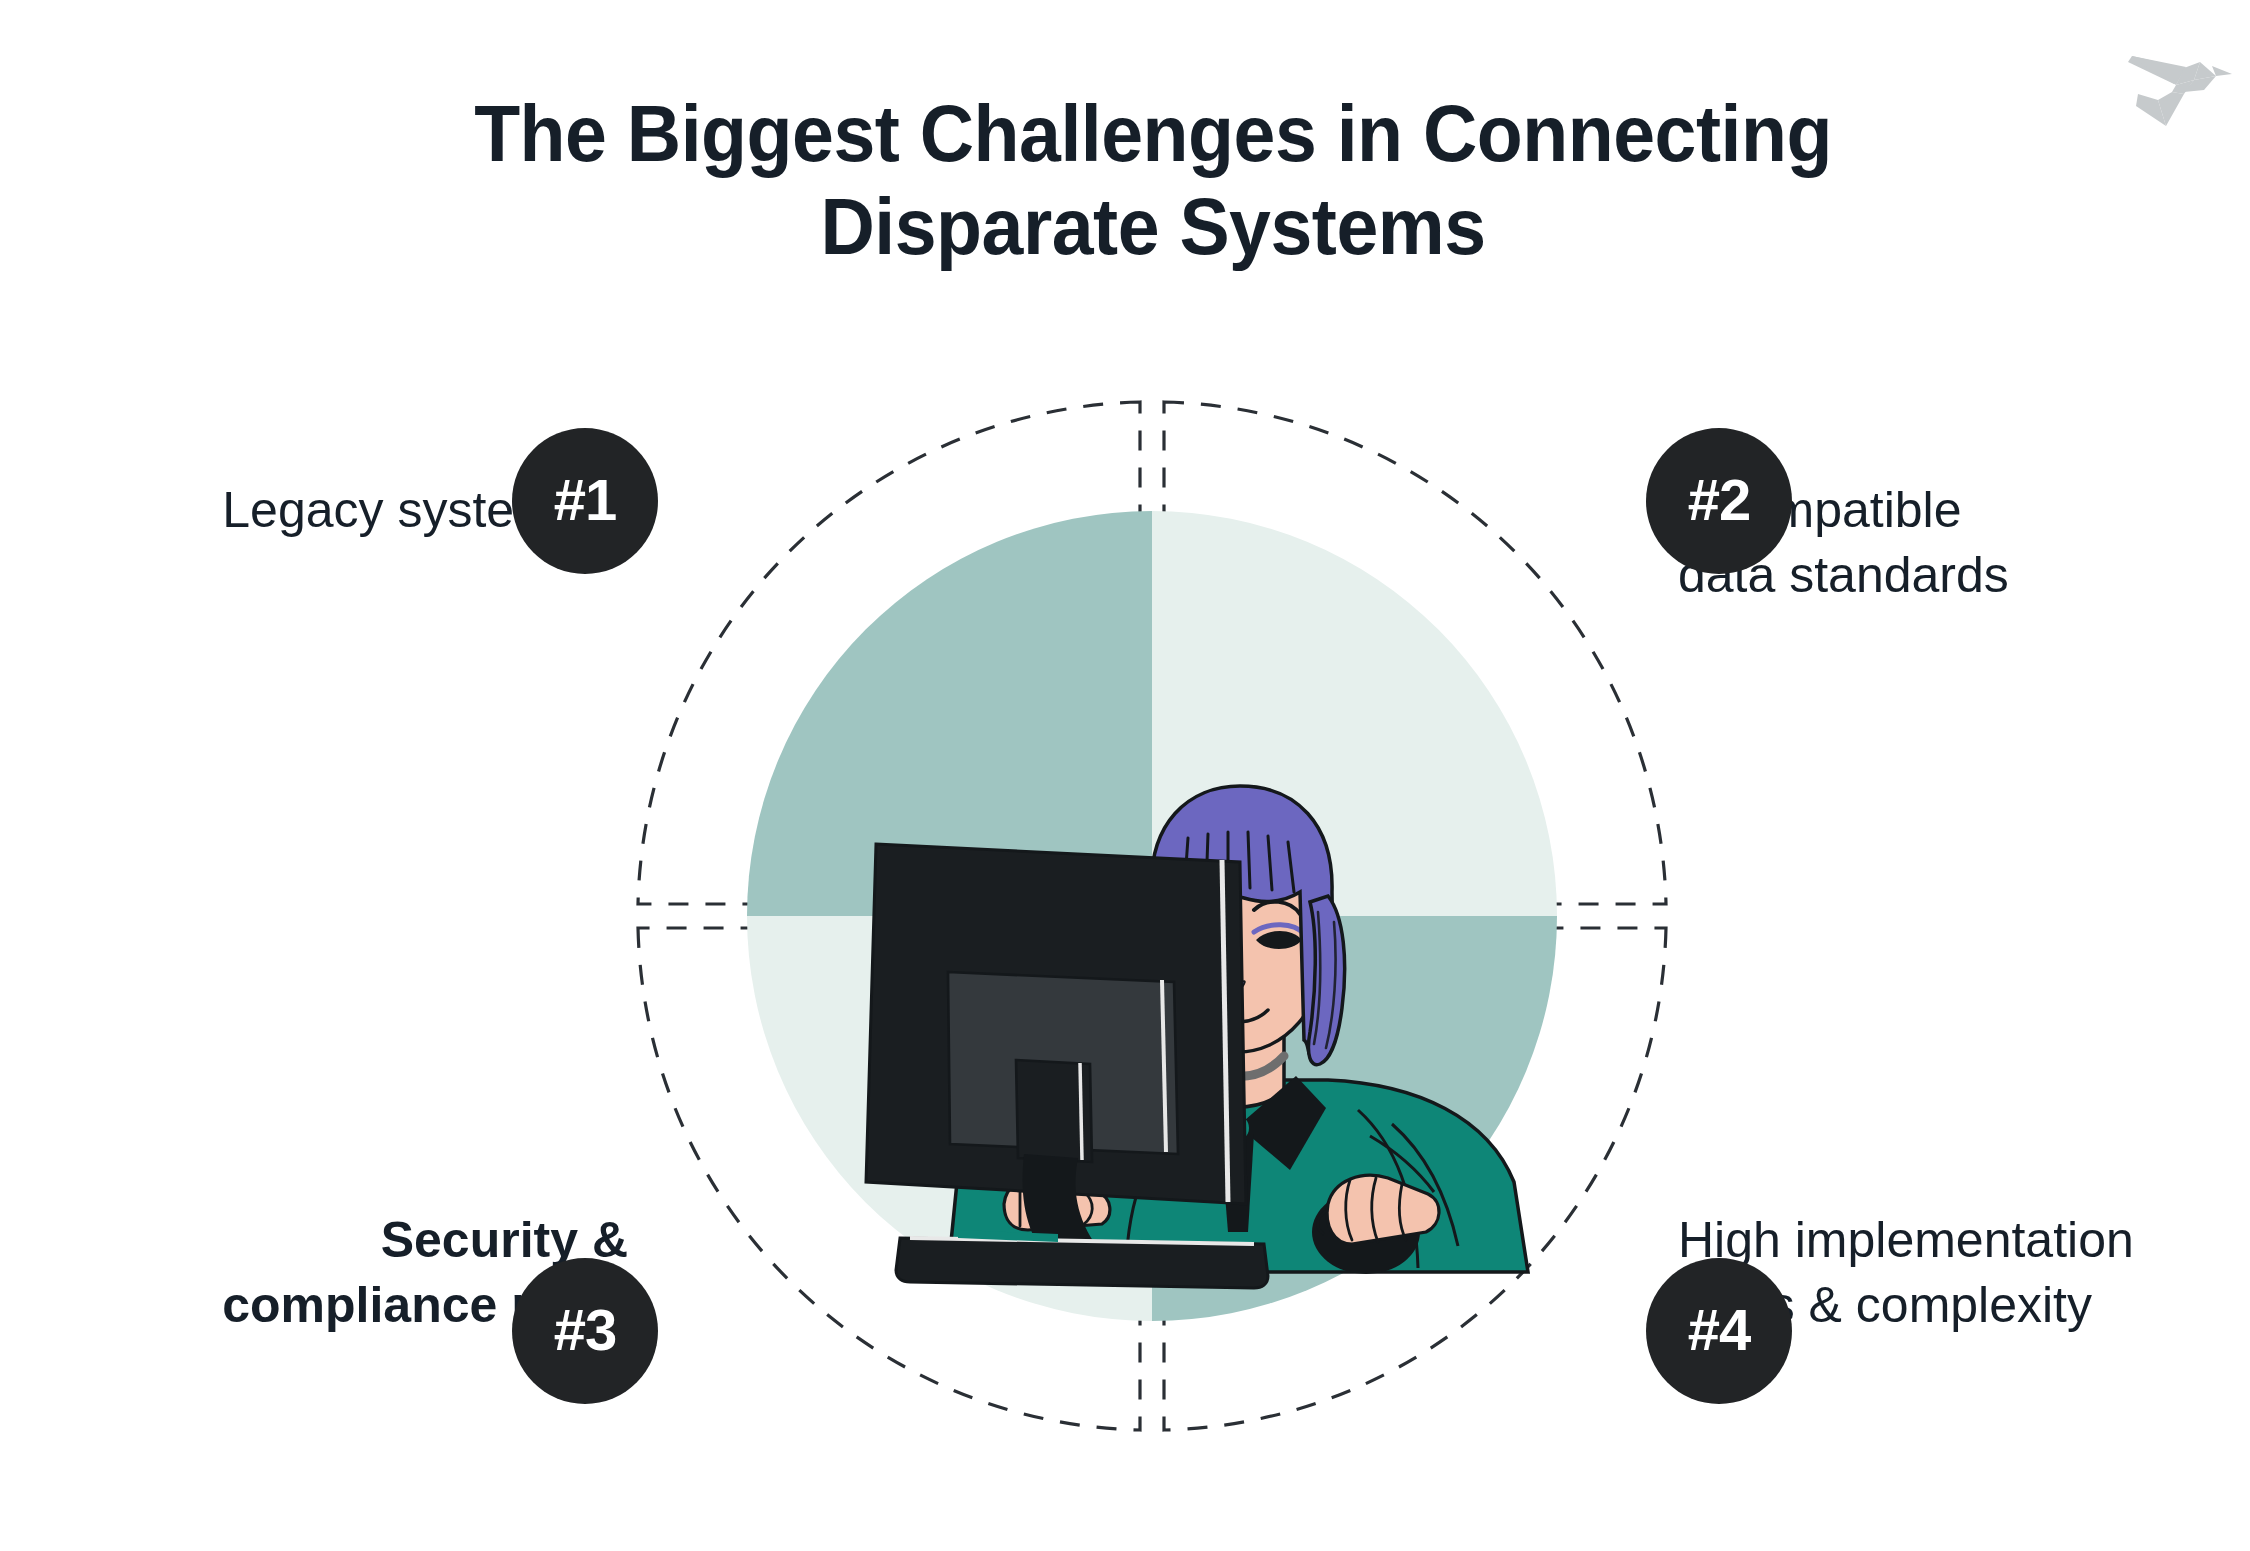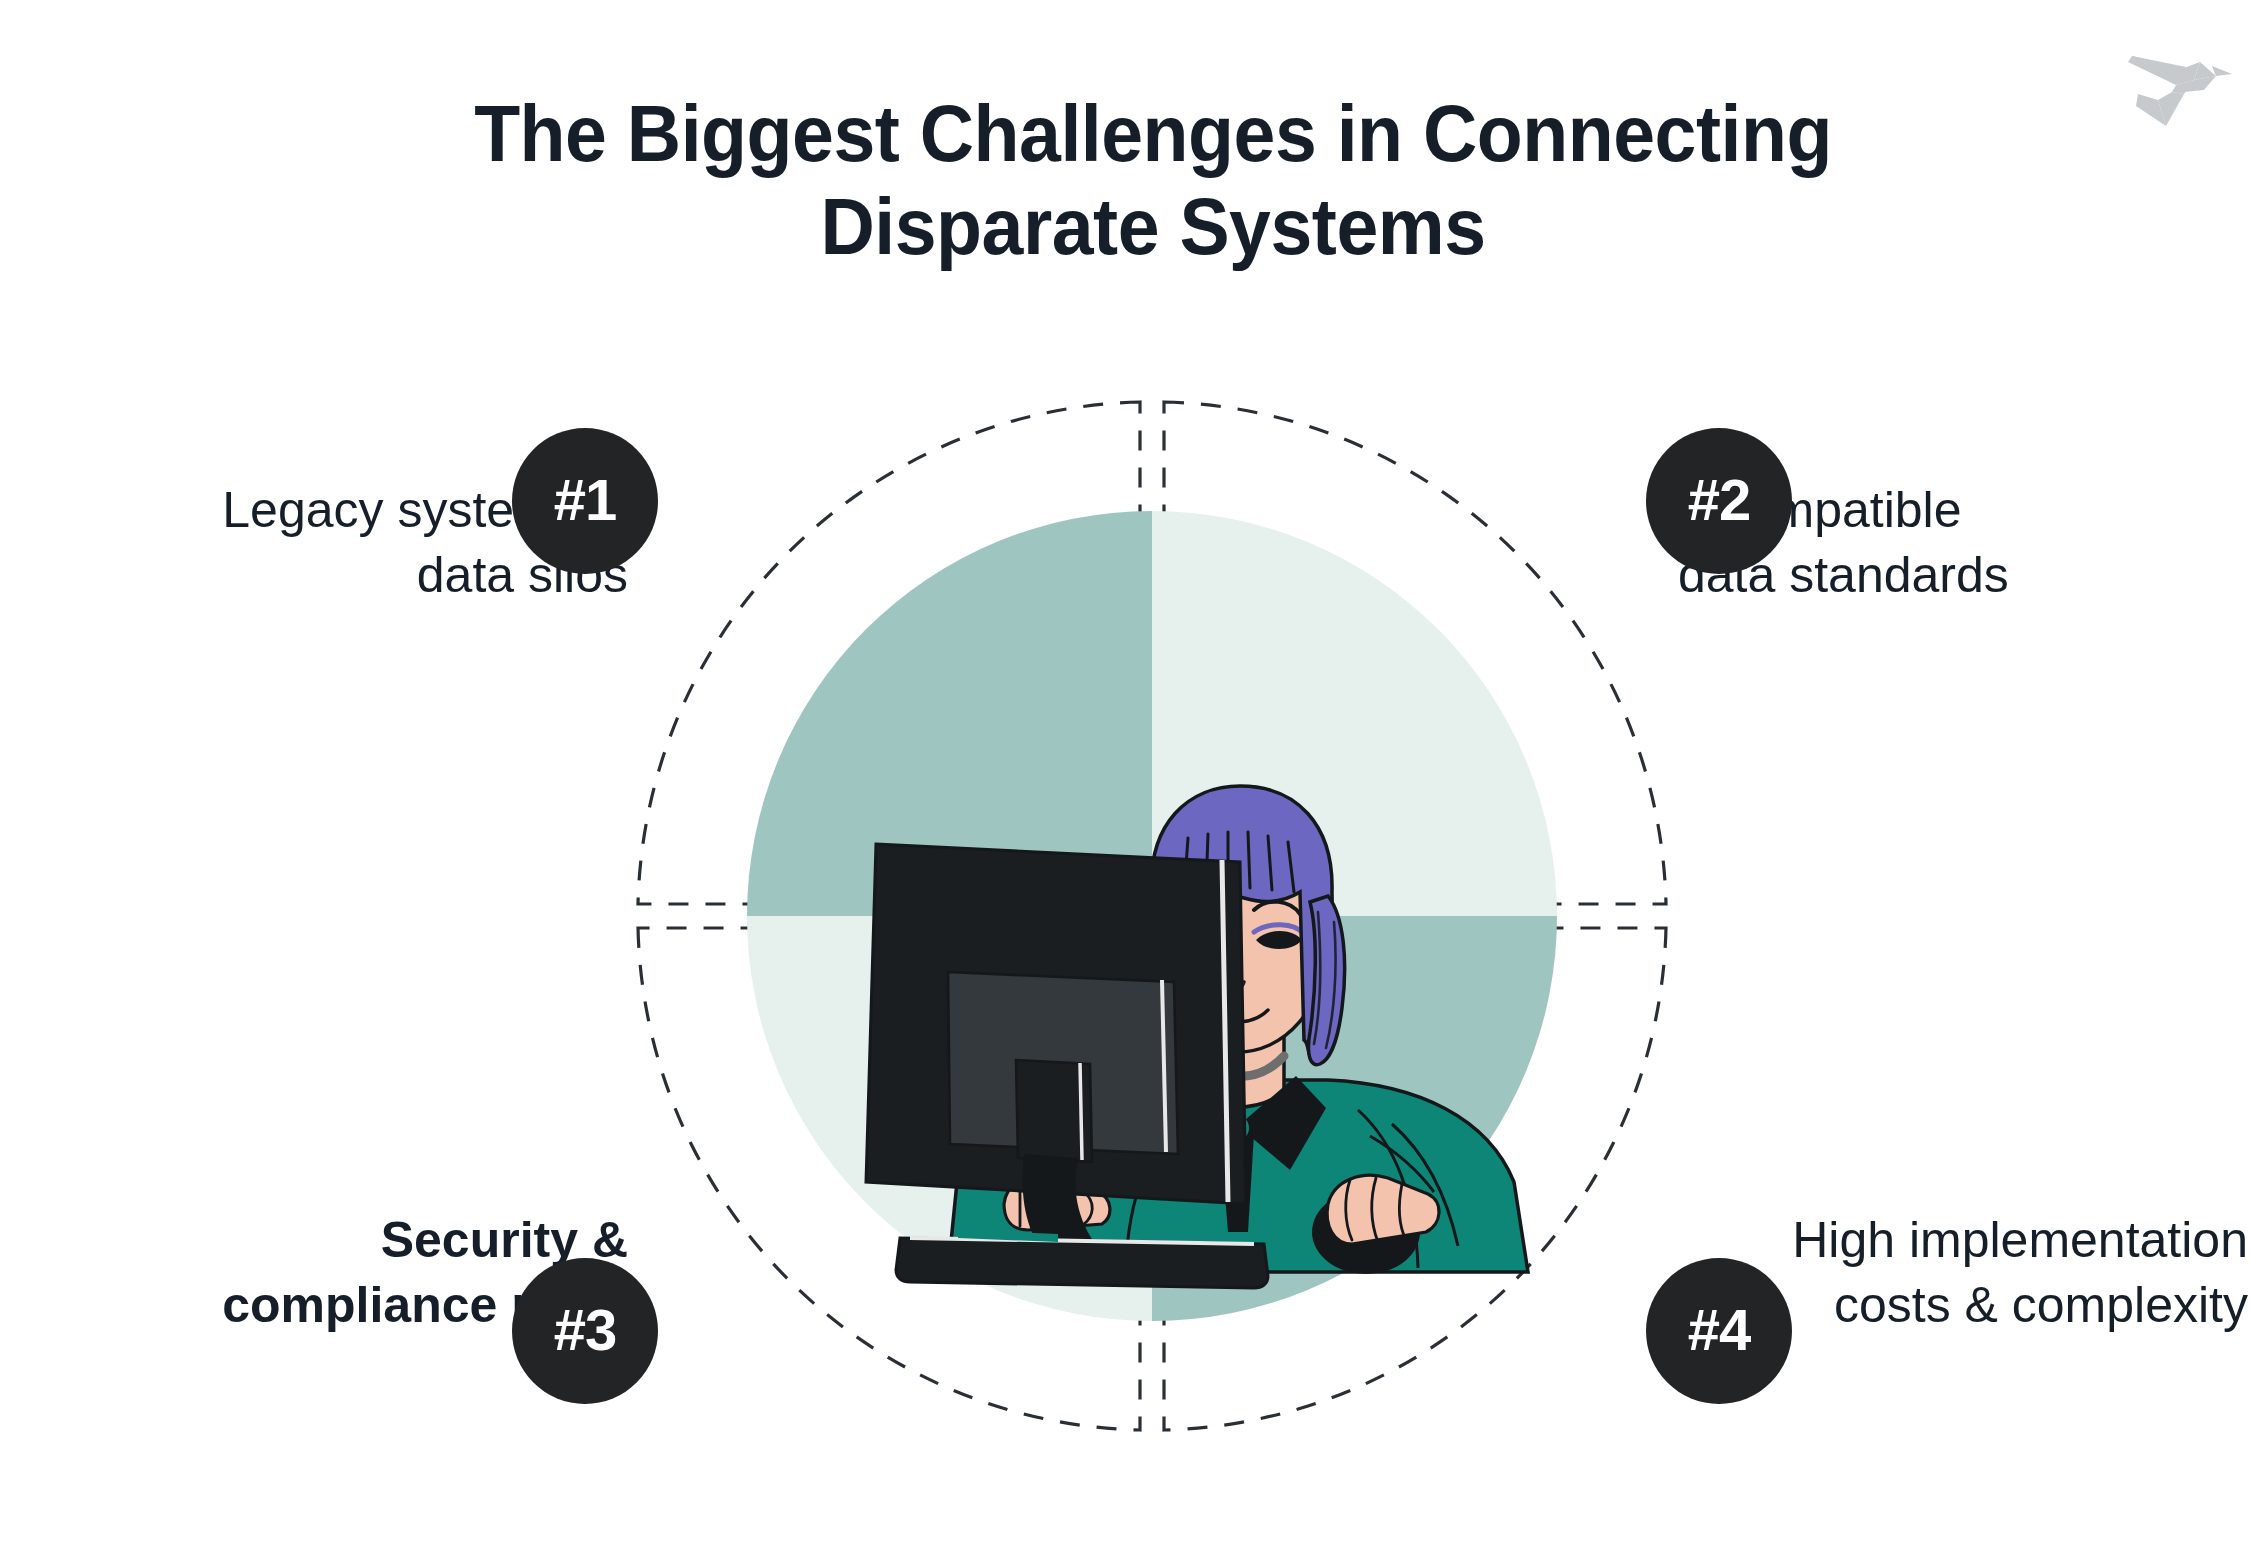--- a/index.html
+++ b/index.html
@@ -99,21 +99,21 @@
     font-size:50px;
     line-height:1.30;
     color:#161F29;
     font-weight:400;
     font-family:"Liberation Sans", sans-serif;
     z-index:25;
   }
   .lbl-1 { left:140px;  top:478px;  width:460px; text-align:right; }
   .lbl-2 { left:1650px; top:478px;  width:620px; text-align:left; }
   .lbl-3 { left:140px;  top:1208px; width:460px; text-align:right;font-weight:bold; }
-  .lbl-4 { left:1650px; top:1208px; width:570px; text-align:right; }
+  .lbl-4 { left:1650px; top:1208px; width:570px; text-align:left; }
   .label .ln { display:block; }
 </style>
 </head>
 <body>
 
 <div class="page">
 
   <div class="logo">
     <svg viewBox="0 0 130 110">
       <g fill="#C6CACC">
@@ -310,21 +310,20 @@
     <div class="badge b3">
       <span>#3</span>
     </div>
     <div class="badge b4">
       <span>#4</span>
     </div>
   </div>
 
   <div class="label lbl-1">
     <span class="ln">Legacy systems &amp;</span>
-    <span class="ln">data silos</span>
   </div>
 
   <div class="label lbl-2">
     <span class="ln">Incompatible</span>
     <span class="ln">data standards</span>
   </div>
 
   <div class="label lbl-3">
     <span class="ln">Security &amp;</span>
     <span class="ln">compliance risks</span>

